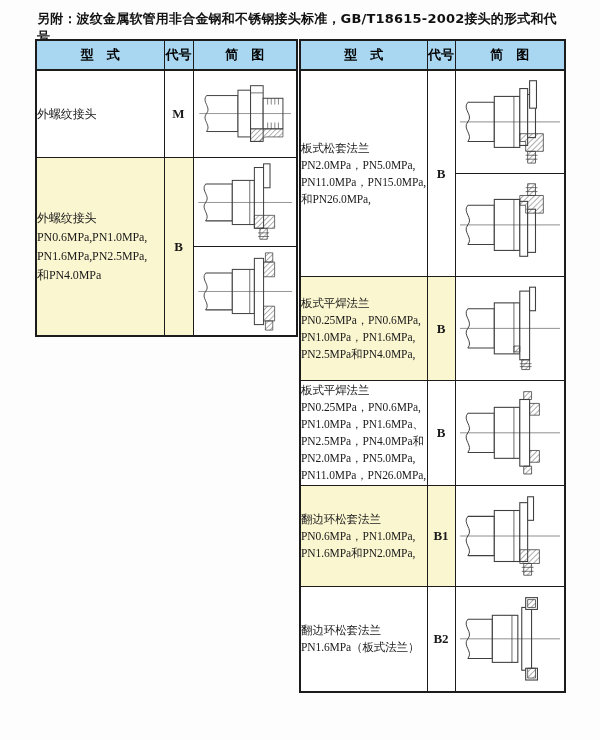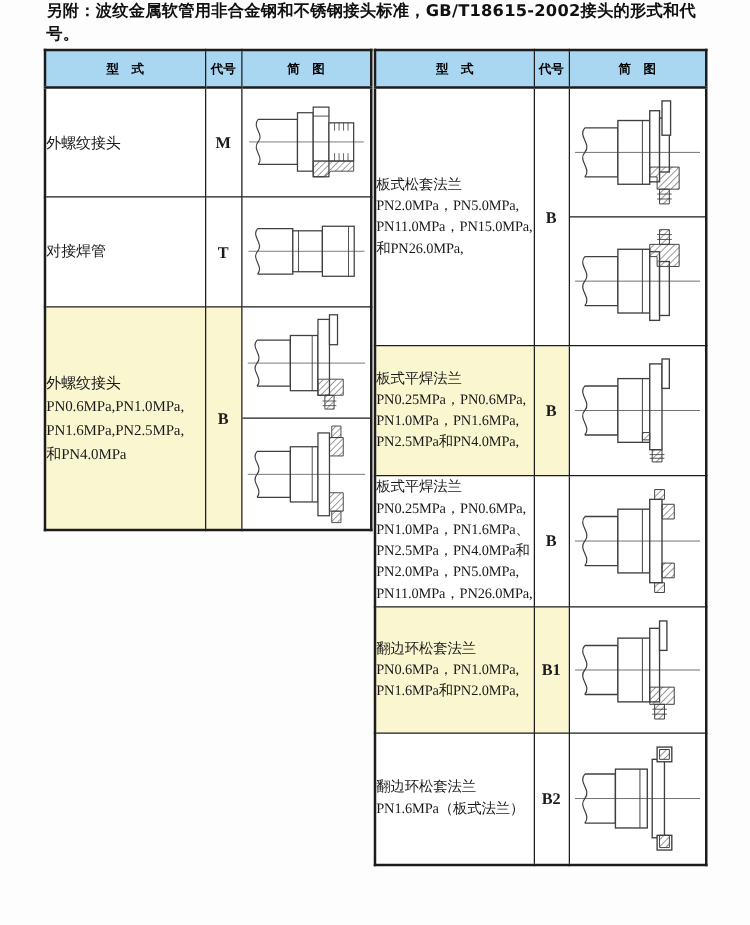--- a/index.html
+++ b/index.html
@@ -3,38 +3,38 @@
 <meta charset="utf-8">
 <style>
   html,body{margin:0;padding:0;}
   body{
     width:600px;height:740px;position:relative;overflow:hidden;
     background:#fdfdfd;
     font-family:"DejaVu Sans","Liberation Sans",sans-serif;
     color:#1a1a1a;
   }
   .title{
-    position:absolute;left:37px;top:0;width:540px;
+    position:absolute;left:37px;top:10px;width:540px;
     font-size:13px;font-weight:bold;letter-spacing:0.2px;color:#111;
   }
   table.tbl{
     position:absolute;top:39px;
     border-collapse:collapse;table-layout:fixed;
     border:2px solid var(--border,#1c1c1c);
     background:#fff;
   }
   .tbl-left{left:35px;width:261px;}
   .tbl-right{left:299px;width:265px;}
   .tbl th,.tbl td{
     border:1px solid var(--border,#1c1c1c);
     padding:0;vertical-align:middle;
   }
   .tbl thead th{
     background:var(--header-bg,#a9d6f0);
-    height:28px;font-size:10px;font-weight:bold;color:#000;
+    height:28px;font-size:13px;font-weight:bold;color:#000;
     text-align:center;border-bottom:2px solid var(--border,#1c1c1c);
   }
   .type-cell{
     padding:4px 4px 4px 9px;
     font-family:"Liberation Serif","DejaVu Serif",serif;
     font-size:11.5px;letter-spacing:-0.1px;
     background:#fff;
   }
   .tbl-left .type-cell{line-height:19px;font-size:12px;margin-top:12px;}
   .tbl-right .type-cell{line-height:17px;}
@@ -95,39 +95,20 @@
                 <rect x="72" y="27" width="22" height="34" fill="#fff" stroke="#3f3f3f" stroke-width="1.1"></rect>
                 <line x1="77" y1="27" x2="77" y2="34" stroke="#3f3f3f" stroke-width="0.7"></line>
                 <line x1="81" y1="27" x2="81" y2="34" stroke="#3f3f3f" stroke-width="0.7"></line>
                 <line x1="85" y1="27" x2="85" y2="34" stroke="#3f3f3f" stroke-width="0.7"></line>
                 <line x1="89" y1="27" x2="89" y2="34" stroke="#3f3f3f" stroke-width="0.7"></line>
                 <line x1="77" y1="54" x2="77" y2="61" stroke="#3f3f3f" stroke-width="0.7"></line>
                 <line x1="81" y1="54" x2="81" y2="61" stroke="#3f3f3f" stroke-width="0.7"></line>
                 <line x1="85" y1="54" x2="85" y2="61" stroke="#3f3f3f" stroke-width="0.7"></line>
                 <line x1="89" y1="54" x2="89" y2="61" stroke="#3f3f3f" stroke-width="0.7"></line>
                 <polygon points="58,61 94,61 94,70 74,70 68,75 58,75" fill="url(#hatch)" stroke="#3f3f3f" stroke-width="0.8"></polygon>
-                <line x1="1" y1="44" x2="103" y2="44" stroke="#3f3f3f" stroke-width="0.6"></line>
-              </svg>
-            </div>
-          </td>
-        </tr>
-        <tr style="height: 87px;">
-          <td class="type-cell">
-            <div>对接焊管</div>
-          </td>
-          <td class="code-cell">T</td>
-          <td class="diagram-cell">
-            <div class="diag" style="height: 87px;">
-              <svg viewBox="0 0 104 88" preserveAspectRatio="xMidYMid meet">
-                <path d="M9,24 H 40 V 64 H 9" fill="#fff" stroke="#3f3f3f" stroke-width="1.1"></path>
-  <path d="M9,24 c-6,7 6,13 0,20 c-6,7 6,13 0,20" fill="none" stroke="#3f3f3f" stroke-width="1"></path>
-                <rect x="40" y="26" width="26" height="36" fill="#fff" stroke="#3f3f3f" stroke-width="1.1"></rect>
-                <line x1="45" y1="26" x2="45" y2="62" stroke="#3f3f3f" stroke-width="0.8"></line>
-                <rect x="66" y="22" width="28" height="44" fill="#fff" stroke="#3f3f3f" stroke-width="1.1"></rect>
-                <line x1="89" y1="22" x2="89" y2="66" stroke="#3f3f3f" stroke-width="0.8"></line>
                 <line x1="1" y1="44" x2="103" y2="44" stroke="#3f3f3f" stroke-width="0.6"></line>
               </svg>
             </div>
           </td>
         </tr>
         <tr style="height: 176px;">
           <td class="type-cell hl">
             <div>外螺纹接头</div>
             <div>PN0.6MPa,PN1.0MPa,</div>
             <div>PN1.6MPa,PN2.5MPa,</div>

